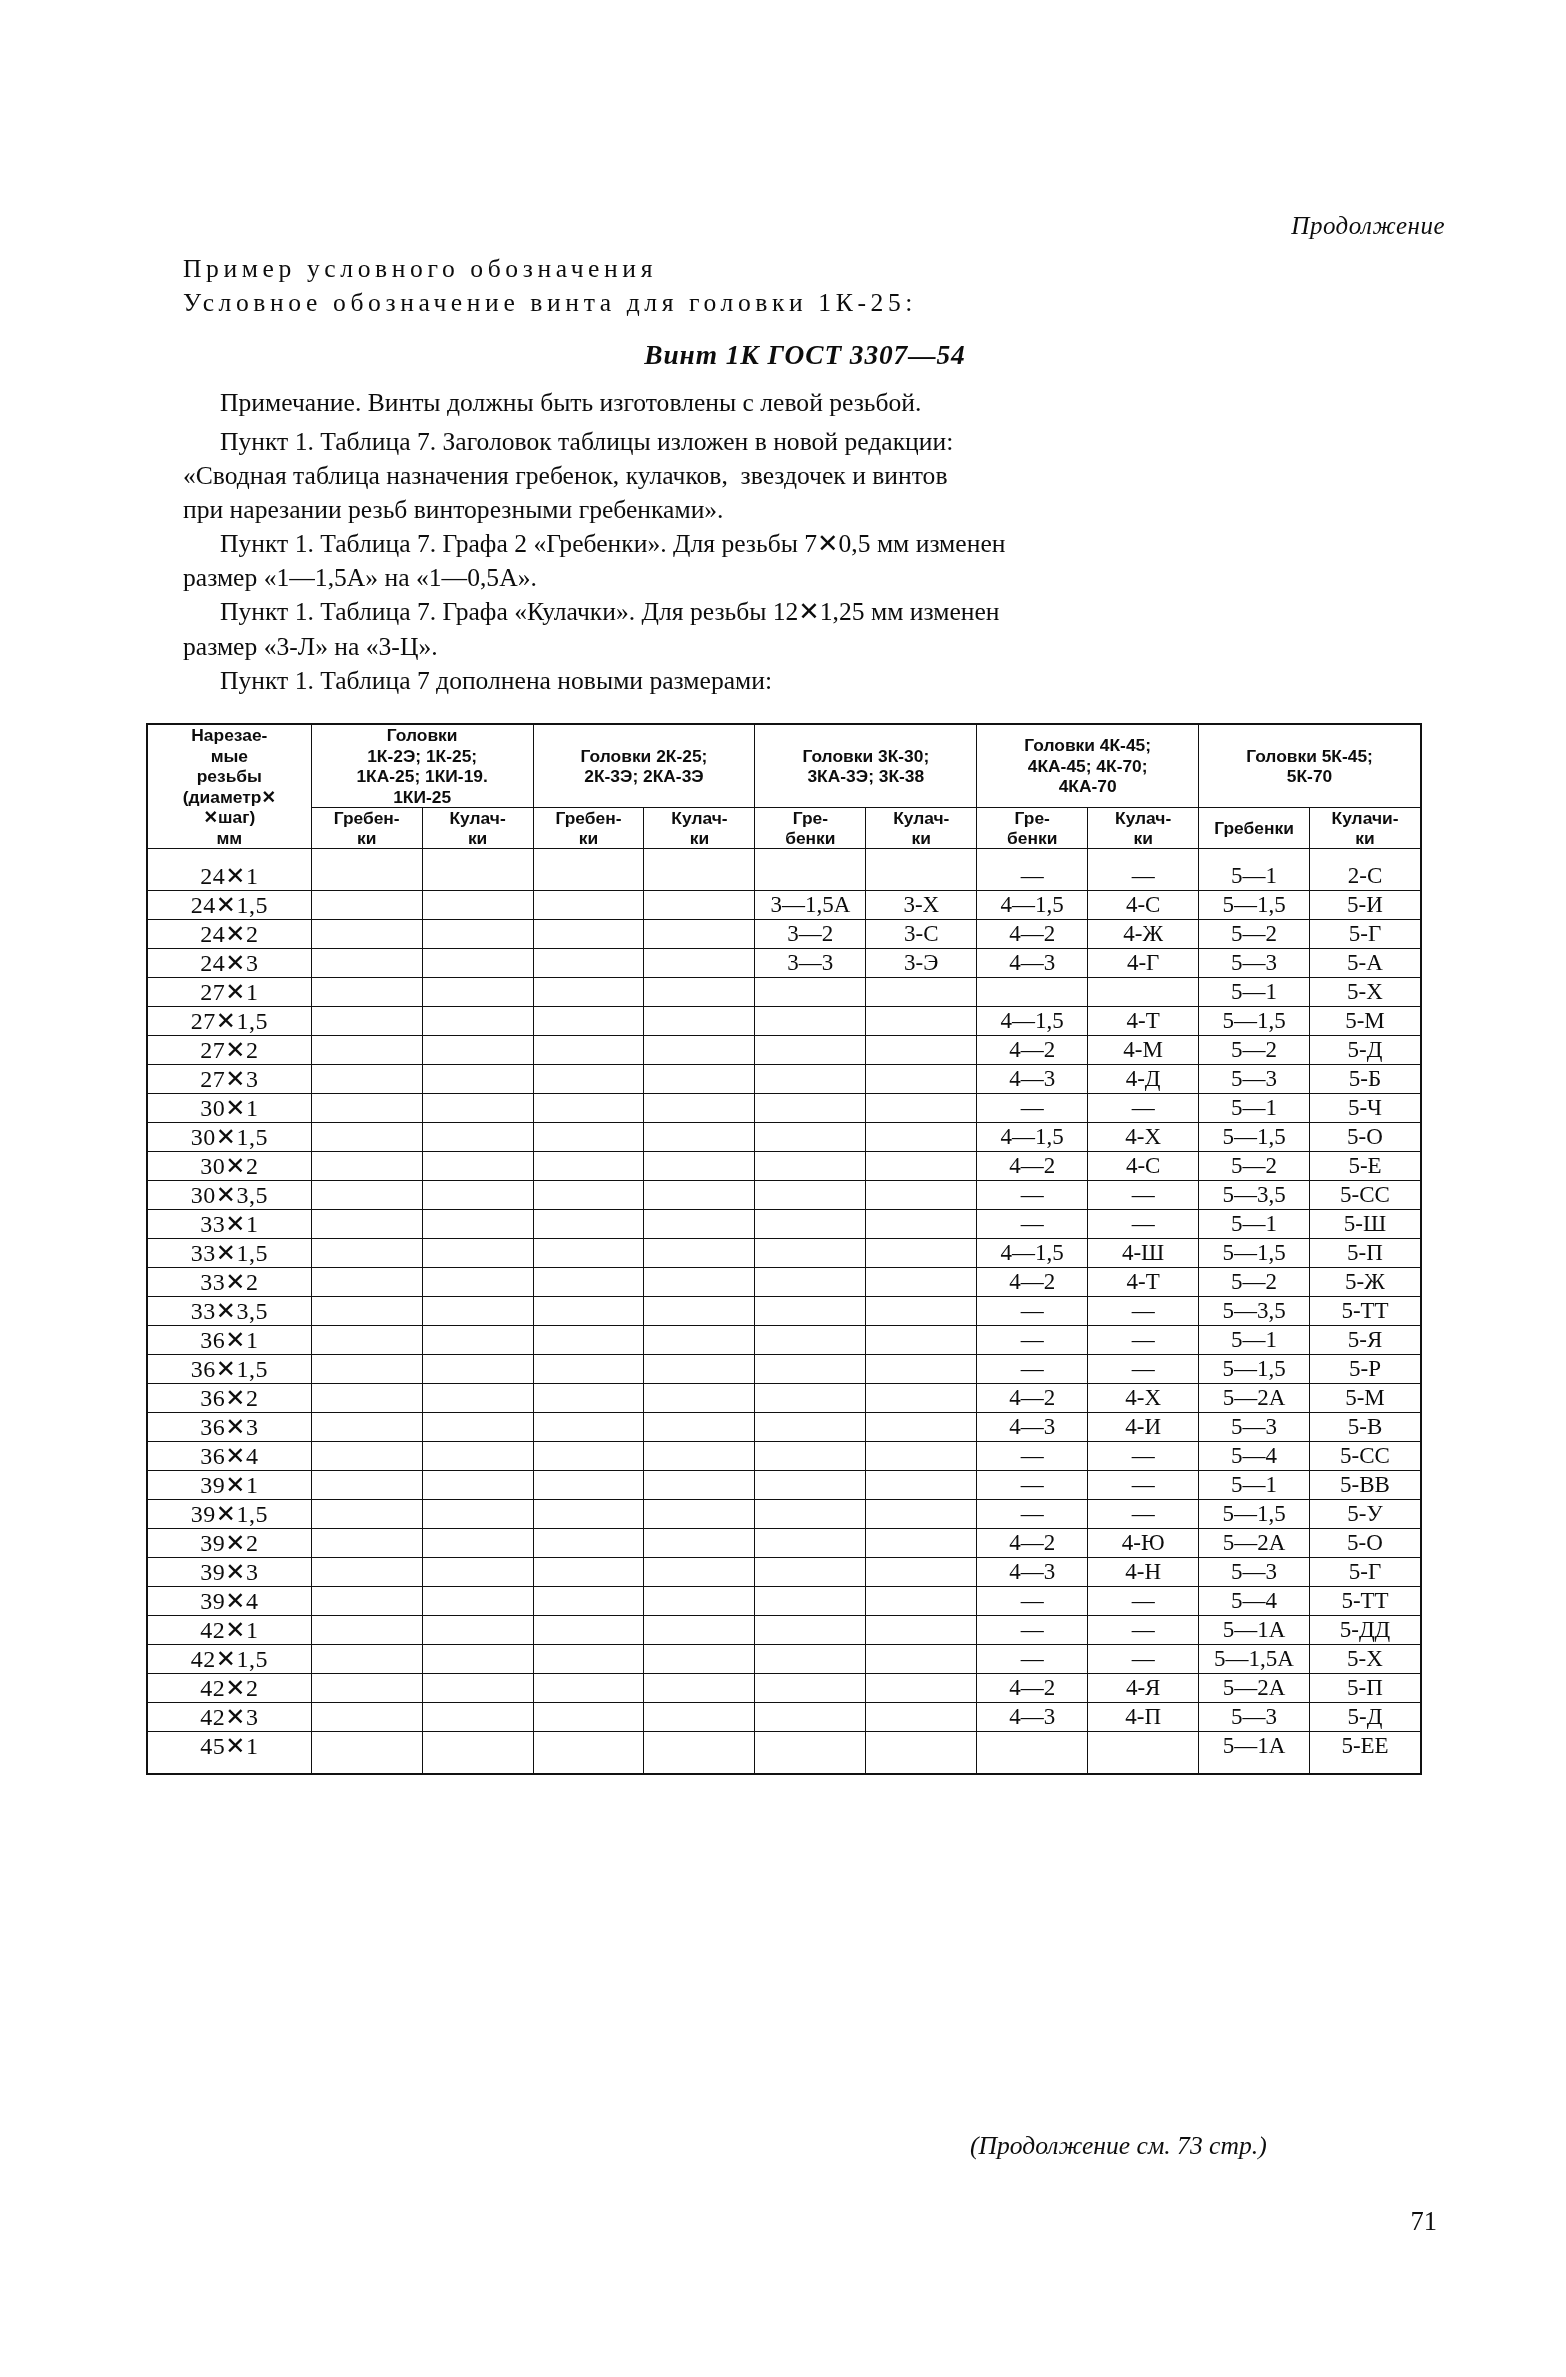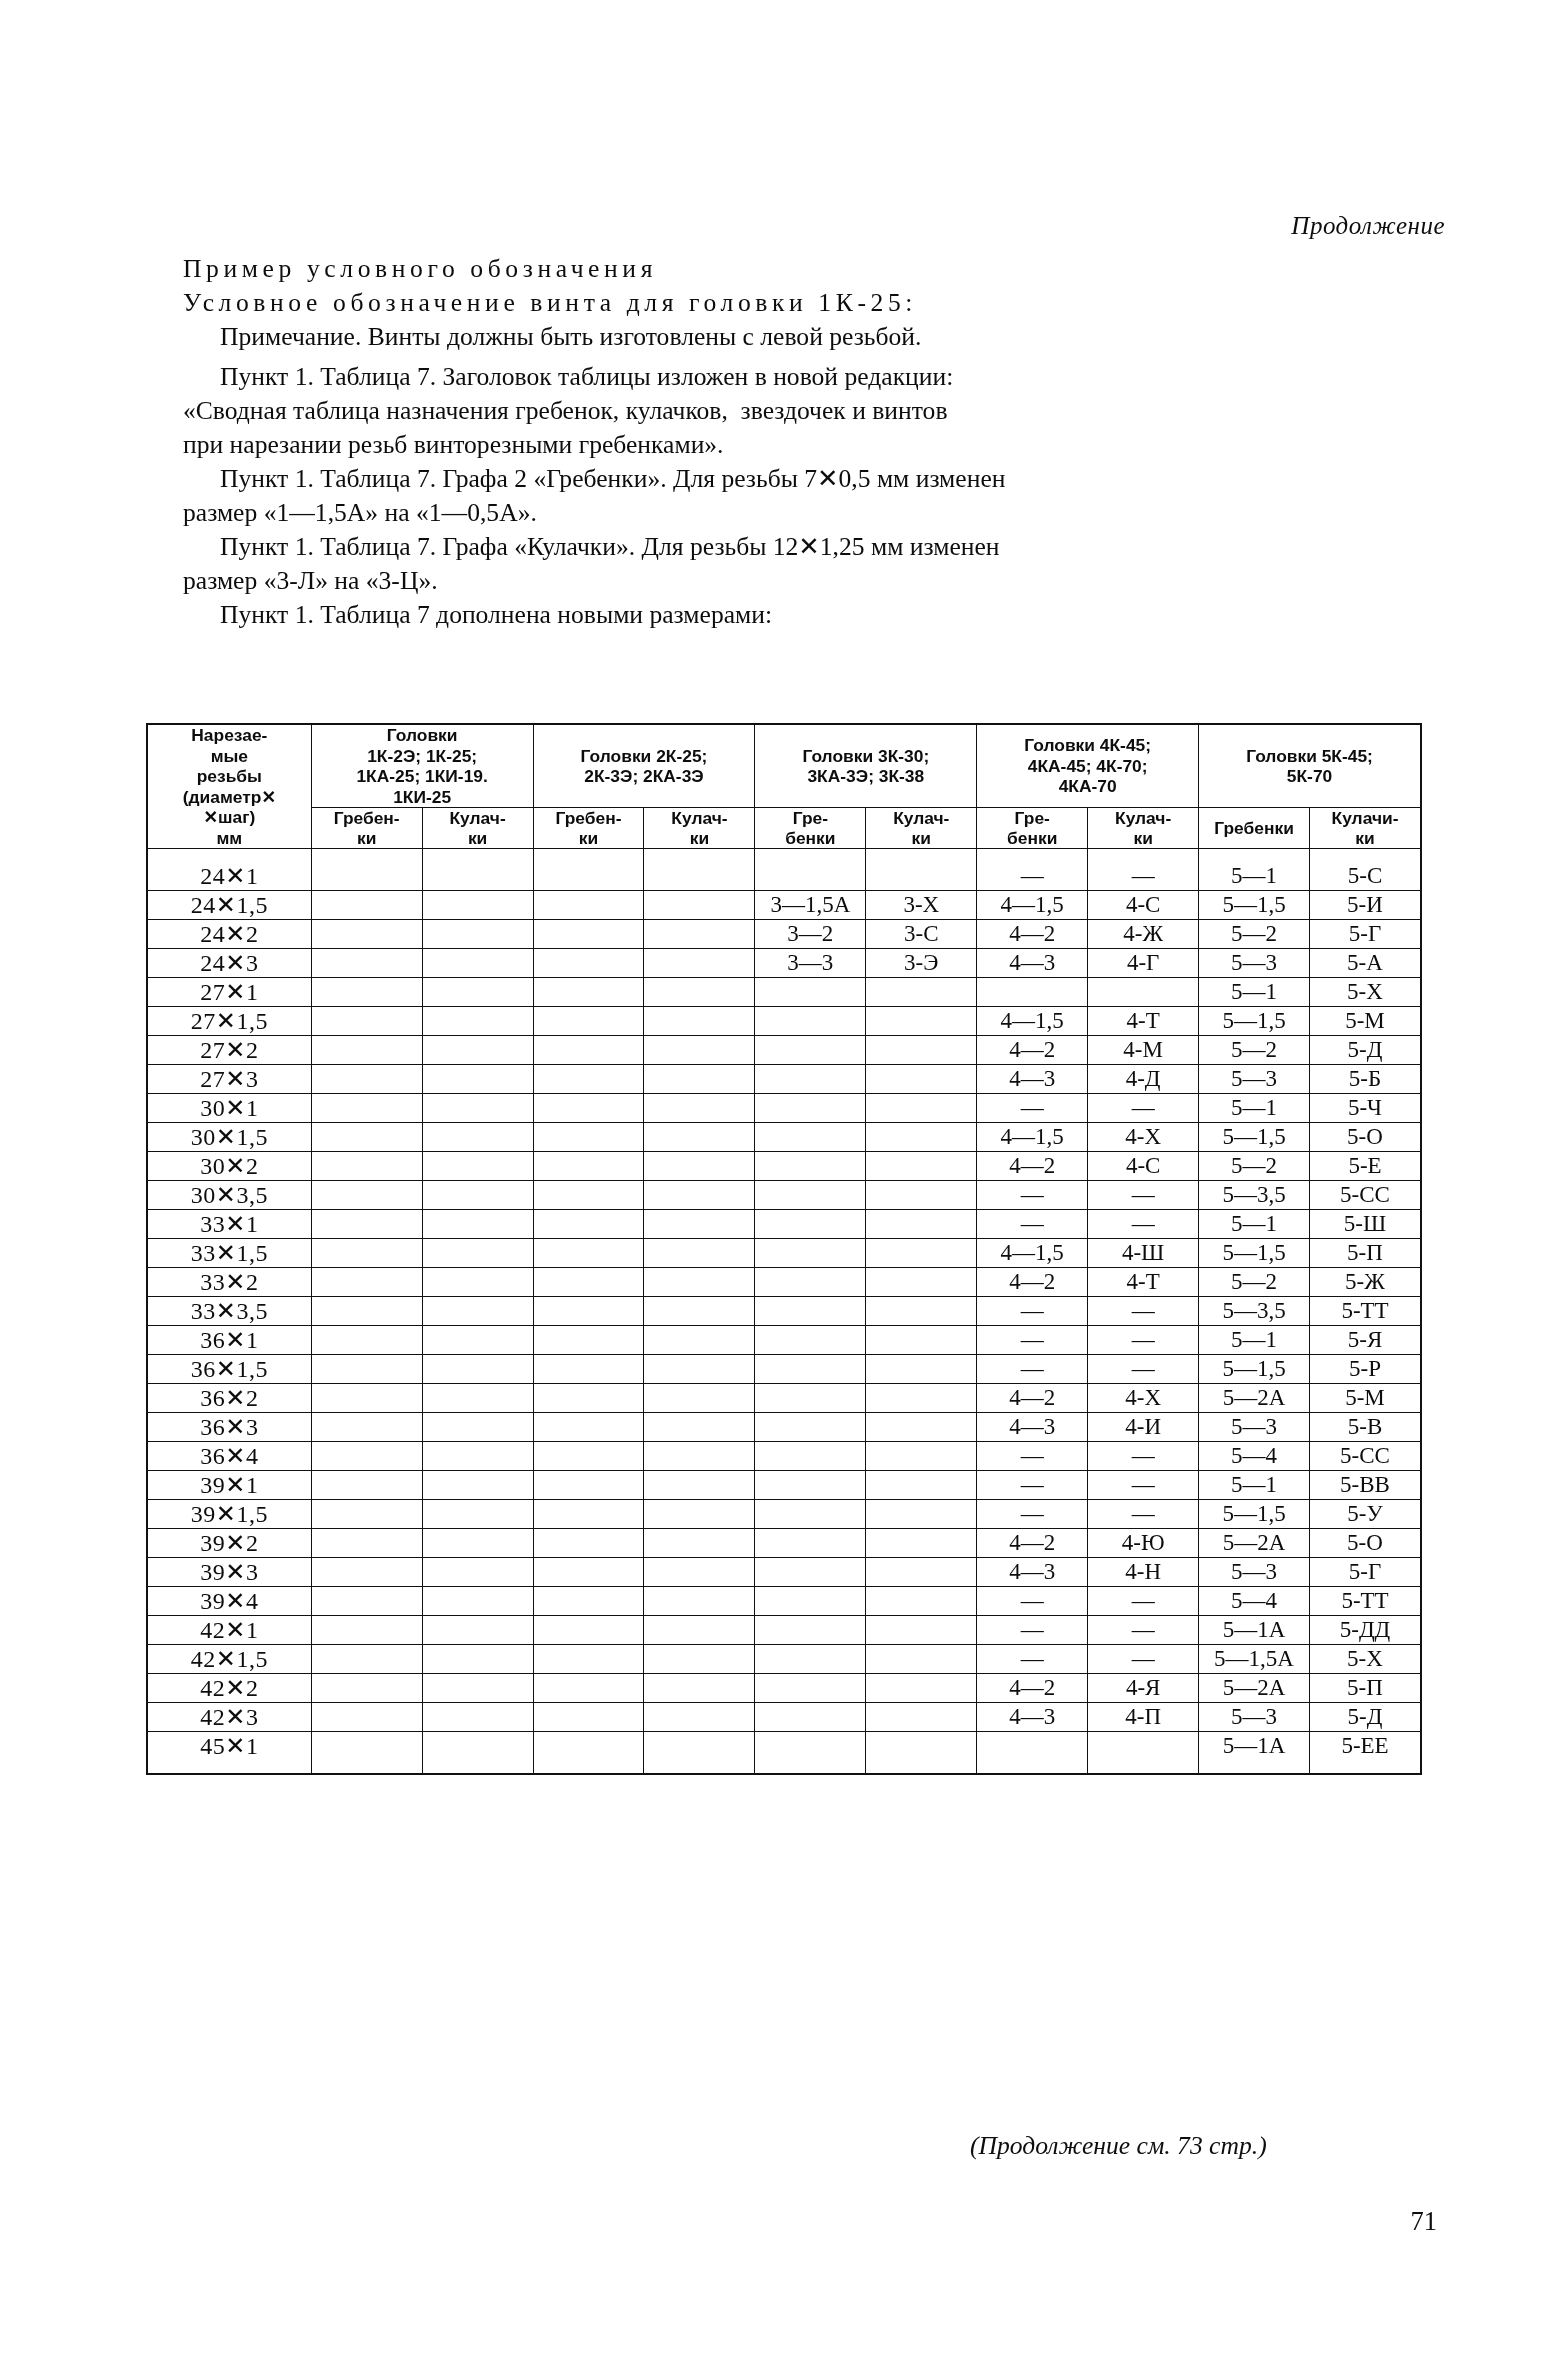--- a/index.html
+++ b/index.html
@@ -134,20 +134,21 @@
 <body>
 
 <div class="page">
 
   <div class="continued">Продолжение</div>
 
   <div class="body-text">
     <div class="line spaced">Пример условного обозначения</div>
     <div class="line spaced">Условное обозначение винта для головки 1К-25:</div>
 
+    <div class="center-title">Винт 1К ГОСТ 3307—54</div>
 
     <div class="line indent">Примечание. Винты должны быть изготовлены с левой резьбой.</div>
 
     <div class="para">
       <div class="line indent">Пункт 1. Таблица 7. Заголовок таблицы изложен в новой редакции:</div>
       <div class="line">«Сводная таблица назначения гребенок, кулачков,  звездочек и винтов</div>
       <div class="line">при нарезании резьб винторезными гребенками».</div>
       <div class="line indent">Пункт 1. Таблица 7. Графа 2 «Гребенки». Для резьбы 7✕0,5 мм изменен</div>
       <div class="line">размер «1—1,5А» на «1—0,5А».</div>
       <div class="line indent">Пункт 1. Таблица 7. Графа «Кулачки». Для резьбы 12✕1,25 мм изменен</div>
@@ -207,21 +208,21 @@
             <td class="data thread">24✕1</td>
             <td class="data"></td>
             <td class="data"></td>
             <td class="data"></td>
             <td class="data"></td>
             <td class="data"></td>
             <td class="data"></td>
             <td class="data">—</td>
             <td class="data">—</td>
             <td class="data">5—1</td>
-            <td class="data">5-С</td>
+            <td class="data">2-С</td>
           </tr>
           <tr>
             <td class="data thread">24✕1,5</td>
             <td class="data"></td>
             <td class="data"></td>
             <td class="data"></td>
             <td class="data"></td>
             <td class="data">3—1,5А</td>
             <td class="data">3-Х</td>
             <td class="data">4—1,5</td>

